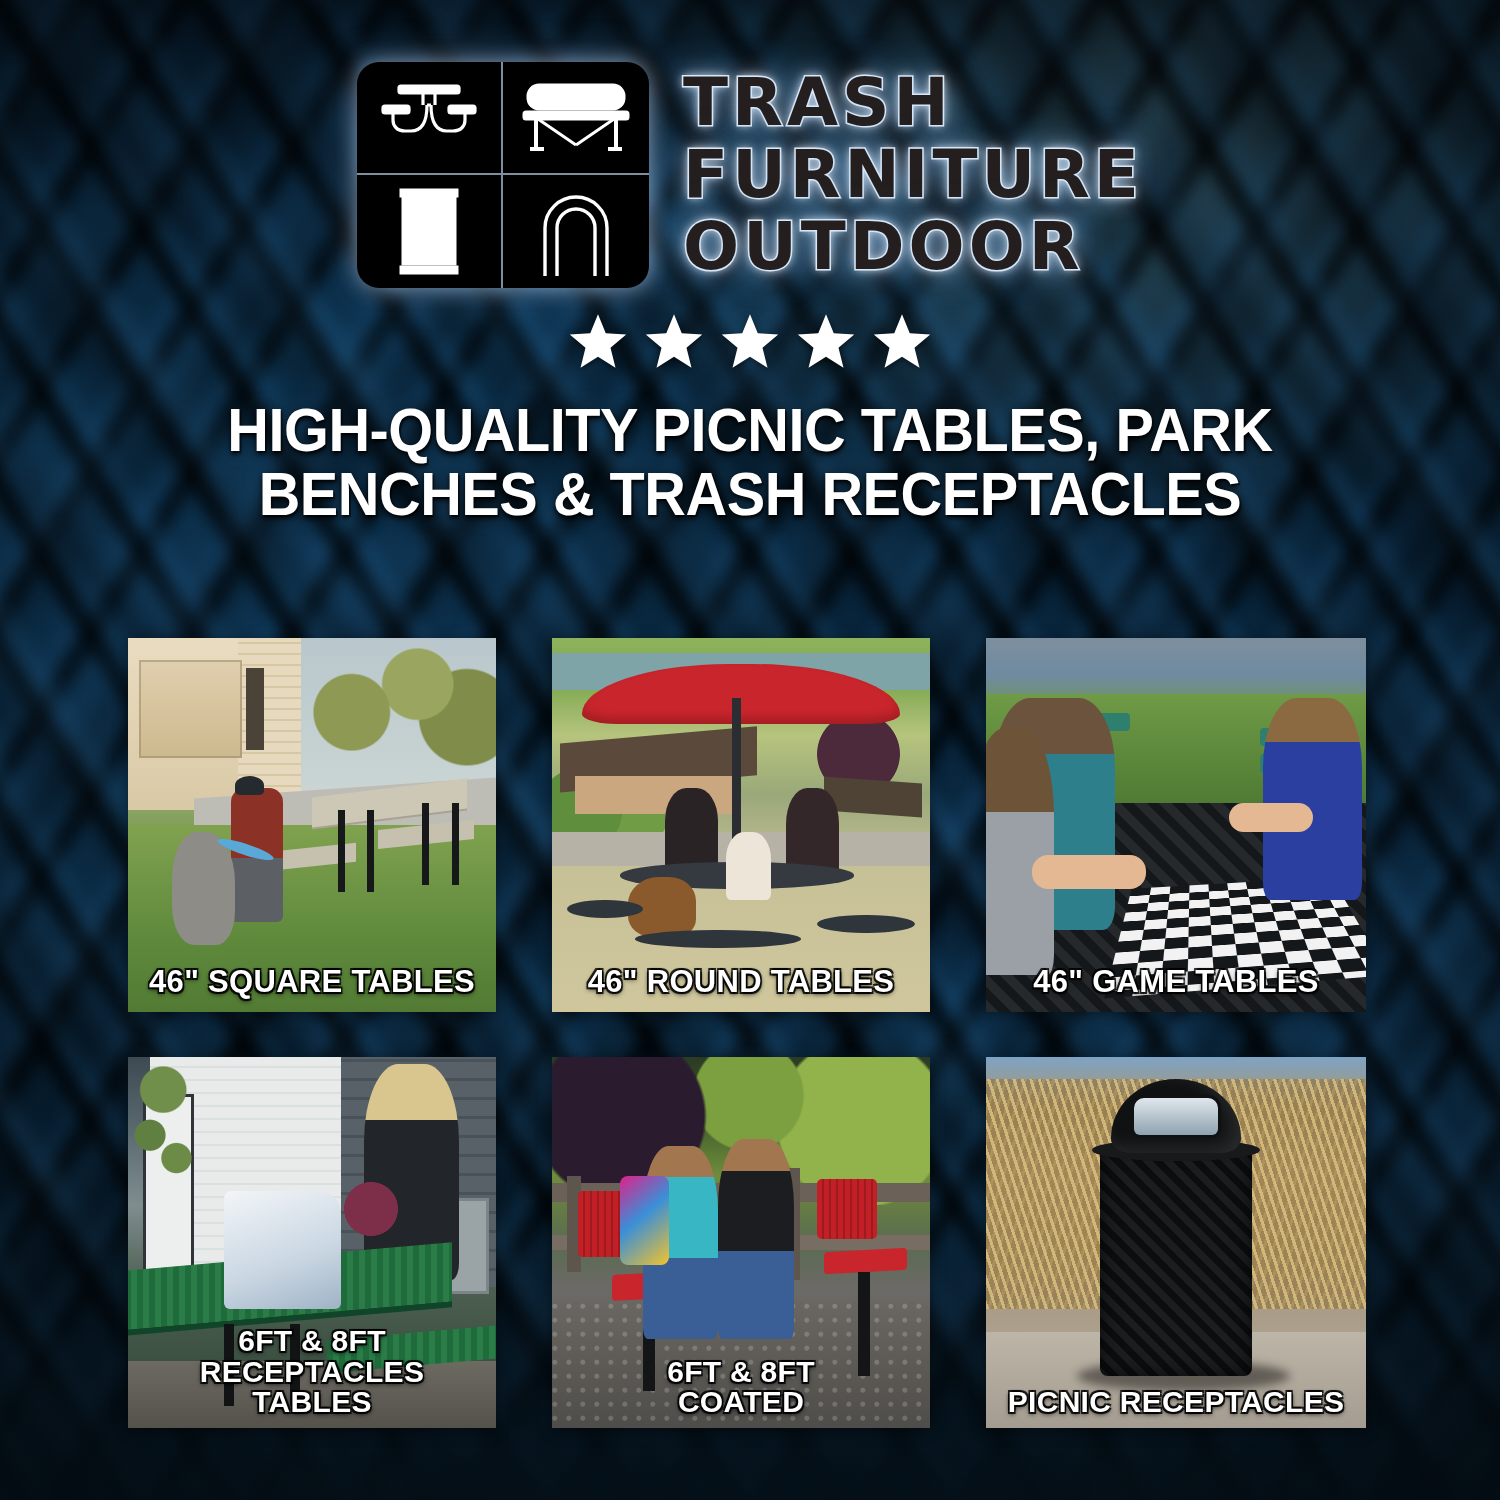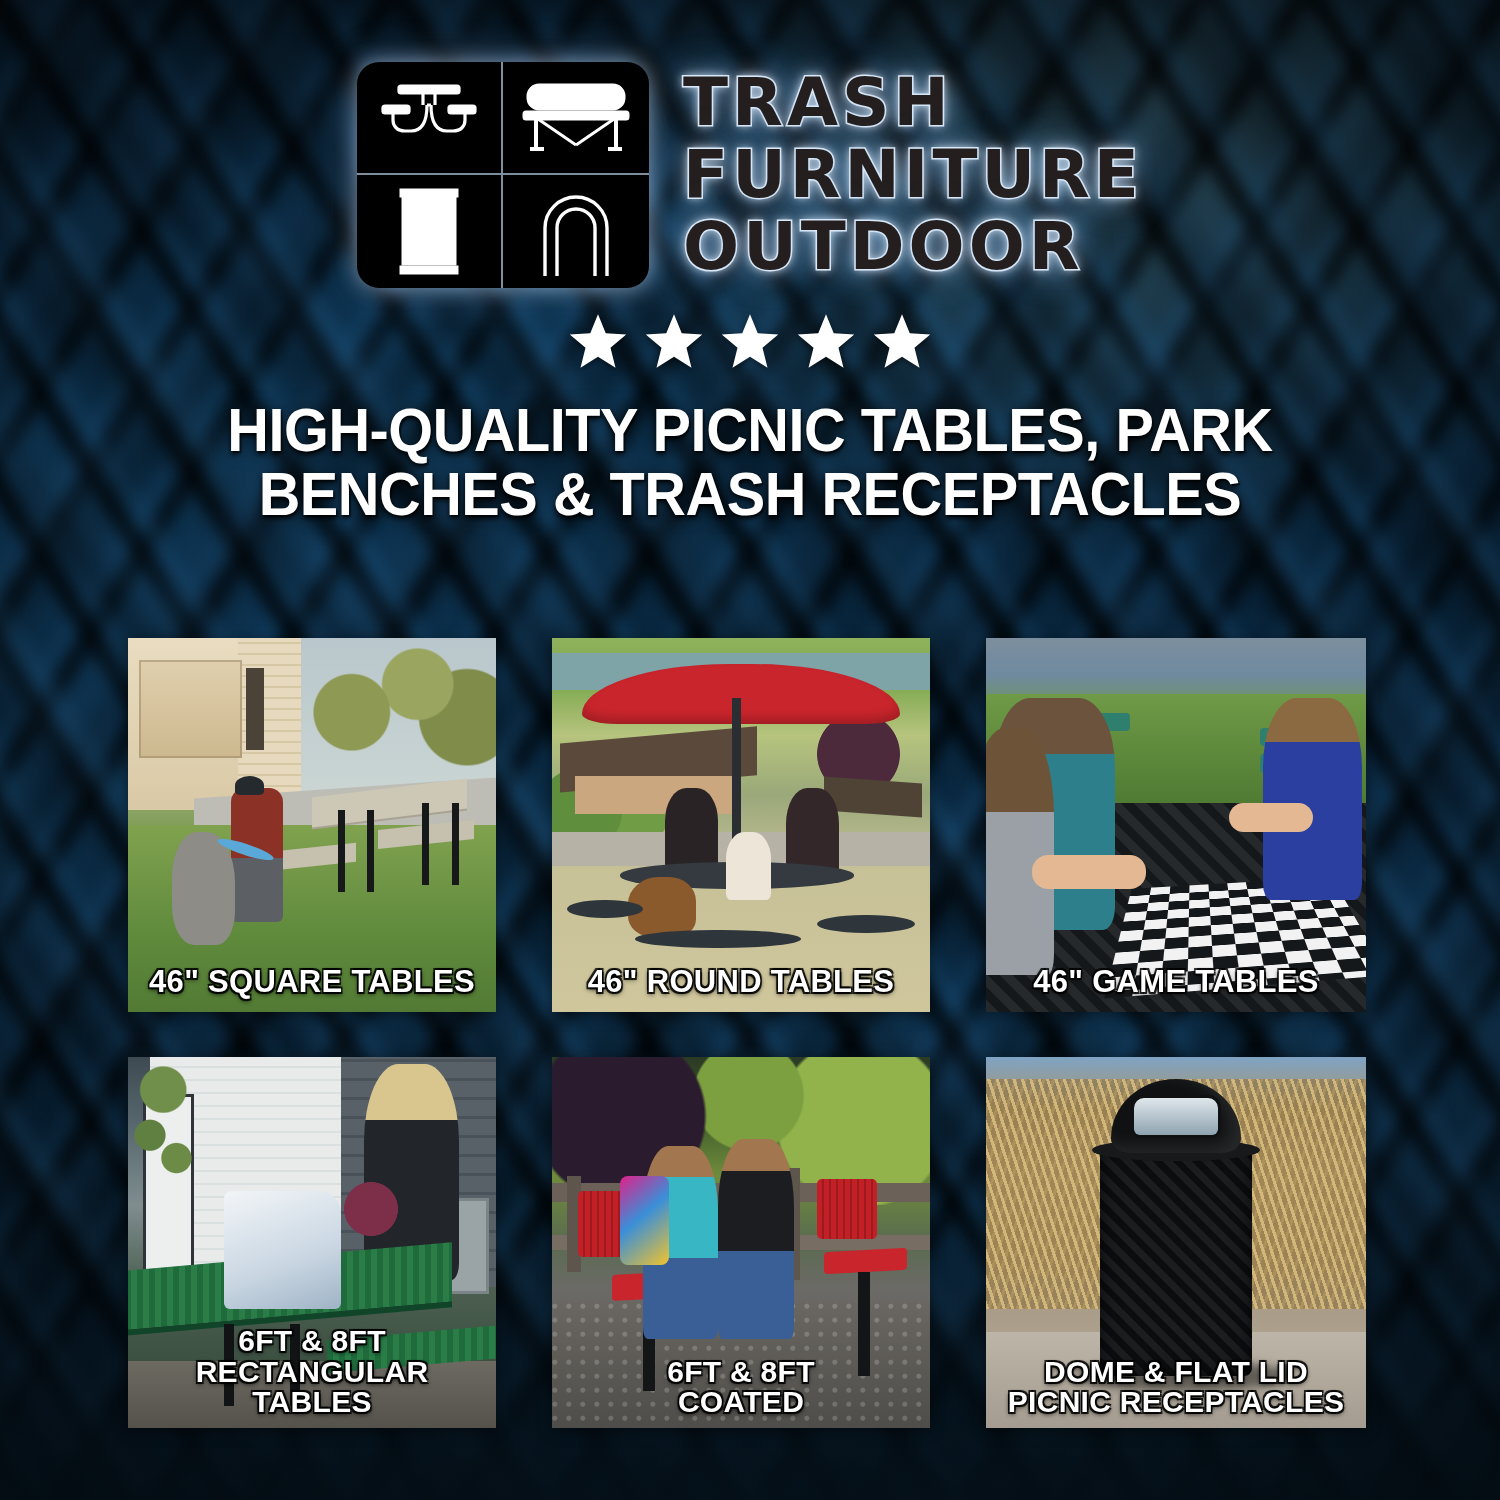--- a/index.html
+++ b/index.html
@@ -469,21 +469,21 @@
         <div class="ph lady"></div>
           <div class="ph plant"></div>
         <div class="ph gbench"></div>
         <div class="ph gtbl"></div>
         <div class="ph bag"></div>
         <div class="ph leg" style="left:26%;top:72%;height:22%"></div>
         <div class="ph leg" style="left:44%;top:72%;height:22%"></div>
       </div>
       <div class="caption two-line">
         <span class="cl">6FT &amp; 8FT</span>
-        <span class="cl">RECTANGULAR TABLES</span>
+        <span class="cl">RECEPTACLES TABLES</span>
       </div>
     </div>
 
     <div class="tile r2">
       <div class="photo p5">
         <div class="ph bush"></div>
           <div class="ph fence"></div>
           <div class="ph fence2"></div>
         <div class="ph post" style="left:62%;top:30%;height:30%"></div>
         <div class="ph post" style="left:4%;top:32%;height:26%"></div>
@@ -508,19 +508,18 @@
       <div class="photo p6">
         <div class="ph grasses"></div>
         <div class="ph walk"></div>
         <div class="ph shadow"></div>
         <div class="ph can"></div>
         <div class="ph rim"></div>
         <div class="ph dome"></div>
         <div class="ph slot"></div>
       </div>
       <div class="caption two-line">
-        <span class="cl">DOME &amp; FLAT LID</span>
         <span class="cl">PICNIC RECEPTACLES</span>
       </div>
     </div>
 
   </div>
 </div>
 
 </body></html>

